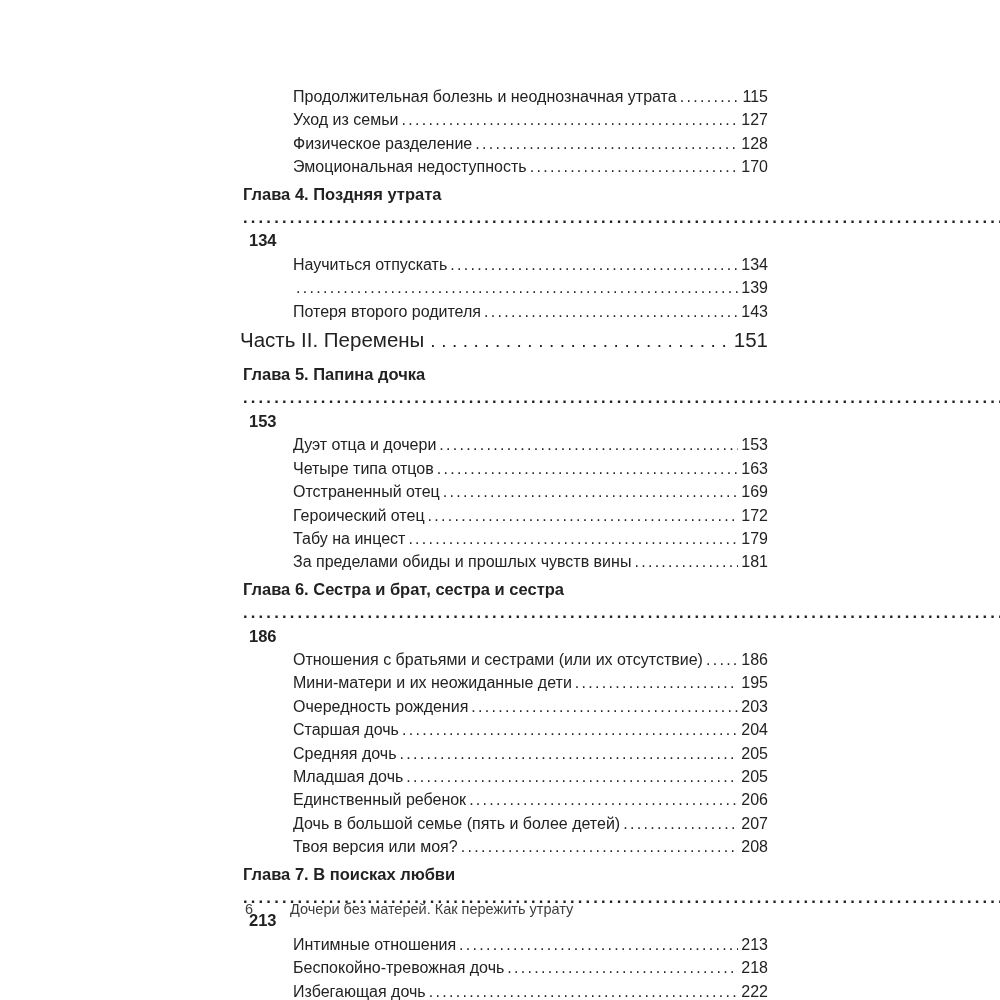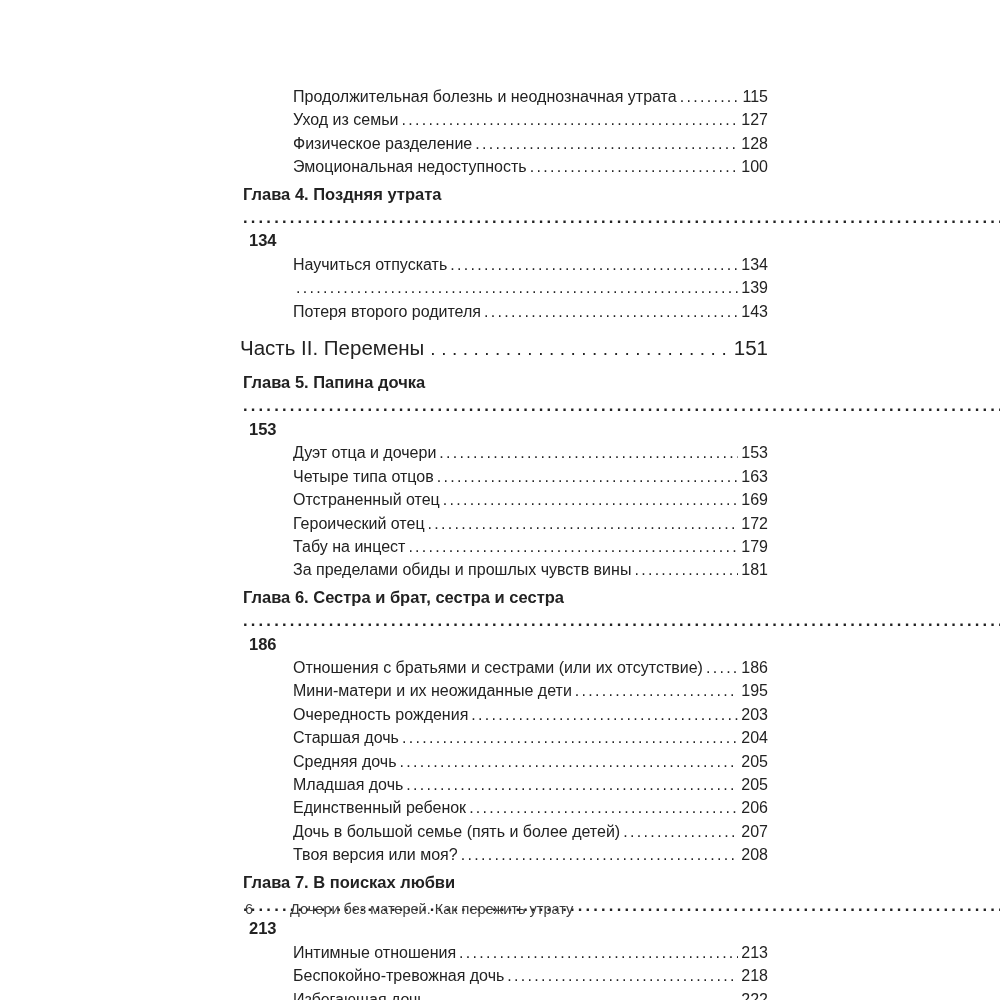--- a/index.html
+++ b/index.html
@@ -45,21 +45,21 @@
     font-size: 16.5px;
     font-weight: bold;
     margin-top: 4px;
     flex-direction: column;
   }
   .chapter .dots::after { letter-spacing: 3.2px; }
   .chapter .p { padding-left: 6px; }
   .part {
     font-size: 20.5px;
     line-height: 27px;
-    margin-top: 11px;
+    margin-top: 3px;
     margin-bottom: 9px;
   }
   .part .dots { margin-left: 6px; }
   .part .dots::after { letter-spacing: 5.5px; font-size: 19px; }
   .part .p { padding-left: 6px; }
   .footer {
     position: absolute;
     left: 245px;
     top: 901px;
     font-size: 14.5px;
@@ -86,21 +86,21 @@
       <span class="p">127</span>
     </div>
     <div class="row entry">
       <span class="t">Физическое разделение</span>
       <span class="dots"></span>
       <span class="p">128</span>
     </div>
     <div class="row entry">
       <span class="t">Эмоциональная недоступность</span>
       <span class="dots"></span>
-      <span class="p">100</span>
+      <span class="p">170</span>
     </div>
 
     <div class="row chapter">
       <span class="t">Глава 4. Поздняя утрата</span>
       <span class="dots"></span>
       <span class="p">134</span>
     </div>
     <div class="row entry">
       <span class="t">Научиться отпускать</span>
       <span class="dots"></span>

